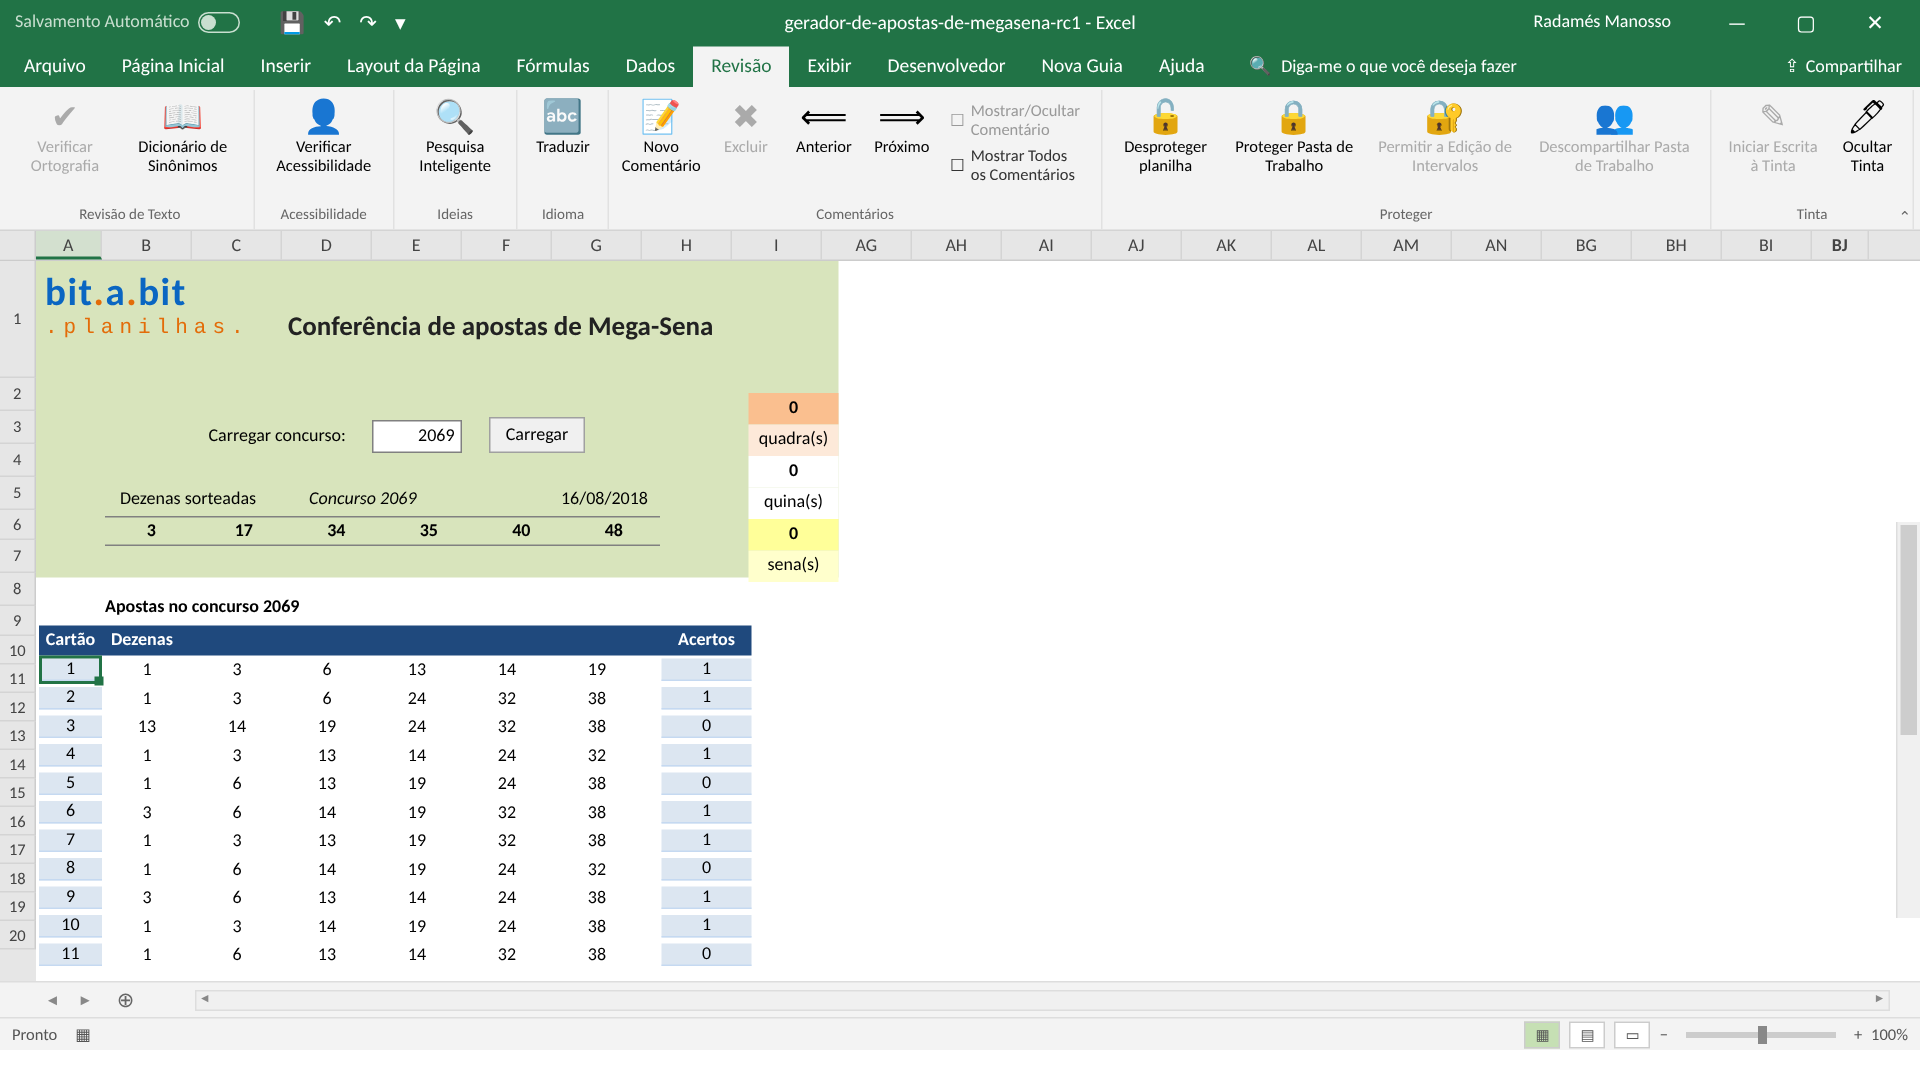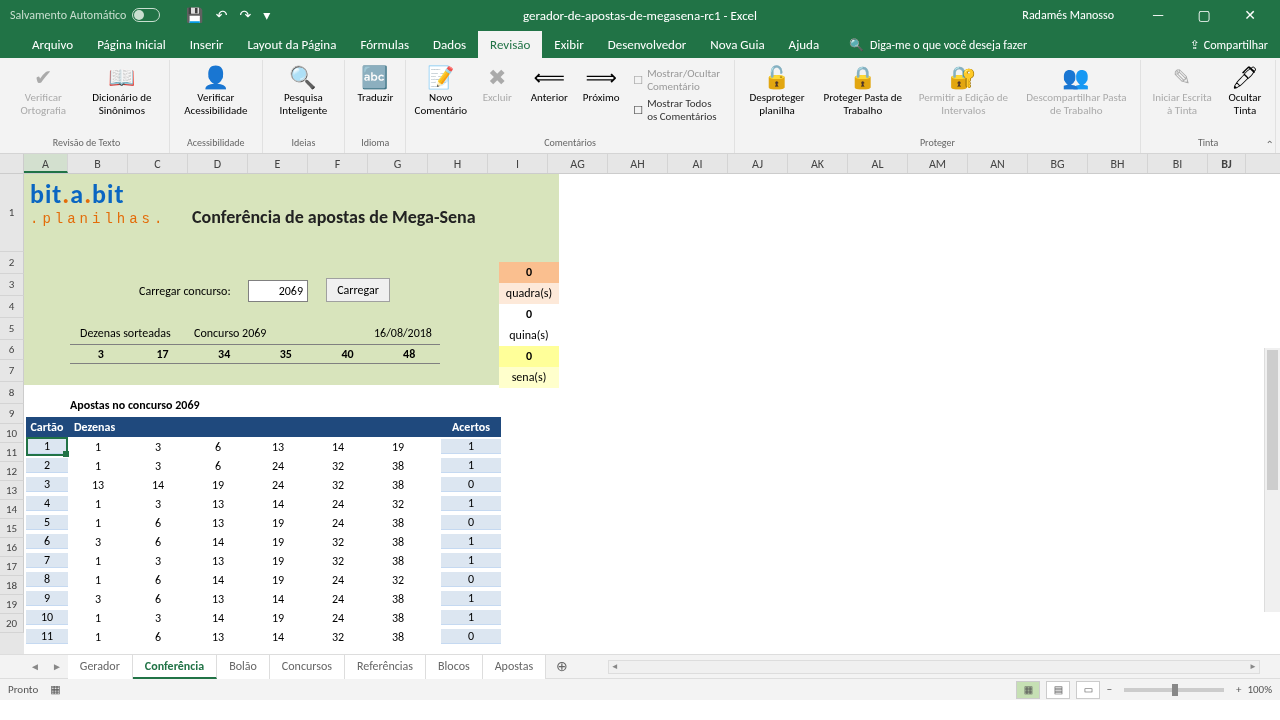--- a/index.html
+++ b/index.html
@@ -11,21 +11,21 @@
 .toggle { width: 28px; height: 14px; border: 1px solid #c9dfd0; border-radius: 8px; position: relative; }
 .toggle::after { content: ""; width: 10px; height: 10px; border-radius: 50%; background: #c9dfd0; position: absolute; left: 1px; top: 1px; }
 .qat { display: flex; gap: 12px; padding: 0 16px; align-items: center; }
 .qat-icon { color: #fff; font-size: 14px; cursor: pointer; }
 .title-center { position: absolute; left: 50%; transform: translateX(-50%); font-size: 13px; }
 .title-right { position: absolute; right: 8px; display: flex; align-items: center; gap: 2px; }
 .user-name { font-size: 12px; margin-right: 20px; }
 .win-btn { width: 44px; height: 30px; display: flex; align-items: center; justify-content: center; font-size: 14px; cursor: pointer; }
 
 
-.ribbon-tabs { background: #217346; height: 28px; display: flex; align-items: flex-end; padding-left: 20px; color: #fff; }
+.ribbon-tabs { background: #217346; height: 28px; display: flex; align-items: flex-end; padding-left: 4px; color: #fff; }
 .ribbon-tab { padding: 6px 12px; font-size: 13px; cursor: pointer; }
 .ribbon-tab.active { background: #f3f3f3; color: #217346; text-align: center; }
 .tell-me { margin-left: 12px; display: flex; align-items: center; gap: 6px; color: #fff; padding: 6px; }
 .share { margin-left: auto; padding: 6px 12px; display: flex; align-items: center; gap: 4px; }
 
 
 .ribbon-body { background: #f3f3f3; height: 96px; display: flex; border-bottom: 1px solid #d4d4d4; padding: 2px 4px 0; position: relative; }
 .rgroup { display: flex; flex-direction: column; align-items: center; padding: 2px 6px; border-right: 1px solid #e1e1e1; }
 .rgroup-content { display: flex; align-items: flex-start; flex: 1; gap: 4px; }
 .rgroup-label { font-size: 10px; color: #666; padding-bottom: 2px; white-space: nowrap; }
@@ -53,21 +53,21 @@
 .green-panel { position: absolute; left: 0; top: 0; width: 535px; height: 211px; background: #d8e4bc; }
 .logo-area { position: absolute; left: 6px; top: 4px; }
 .logo-bits { font-family: "Courier New", monospace; font-size: 26px; font-weight: bold; color: #0a66c2; letter-spacing: 1px; }
 .logo-dot { color: #e36c09; }
 .logo-sub { font-family: "Courier New", monospace; font-size: 14px; color: #e36c09; letter-spacing: 4px; }
 .page-title { position: absolute; left: 168px; top: 32px; font-size: 18px; font-weight: bold; color: #222; }
 .lbl-carregar { position: absolute; left: 115px; top: 110px; font-size: 12px; }
 .input-concurso { position: absolute; left: 224px; top: 106px; width: 60px; height: 22px; background: #fff; border: 1px solid #808080; text-align: right; padding: 2px 4px; font-size: 12px; }
 .btn-carregar { position: absolute; left: 302px; top: 104px; width: 64px; height: 24px; background: #f0f0f0; border: 1px solid #a0a0a0; font-size: 12px; cursor: pointer; }
 .dezenas-lbl { position: absolute; left: 56px; top: 152px; font-size: 12px; }
-.concurso-lbl { position: absolute; left: 170px; top: 152px; font-size: 12px; }
+.concurso-lbl { position: absolute; left: 182px; top: 152px; font-size: 12px; font-style: italic; }
 .data-lbl { position: absolute; left: 350px; top: 152px; font-size: 12px; }
 .drawn-row { position: absolute; left: 46px; top: 170px; width: 370px; border-top: 1px solid #808080; border-bottom: 1px solid #808080; display: flex; }
 .drawn-cell { flex: 1; text-align: center; font-size: 12px; font-weight: bold; padding: 2px 0; }
 
 .stats-box { position: absolute; left: 475px; top: 88px; width: 60px; text-align: center; }
 .stats-box .st { height: 21px; line-height: 21px; font-size: 12px; }
 .st-quadra0 { background: #fabf8f; font-weight: bold; }
 .st-quadra1 { background: #fde9d9; }
 .st-quina0 { background: #fff; font-weight: bold; }
 .st-quina1 { background: #fff; }
@@ -462,29 +462,20 @@
     <div class="cell-selector"></div>
   </div>
   <div class="vscroll">
       <div class="vscroll-thumb"></div>
     </div>
 </div>
 
 <div class="sheet-tabs">
   <span class="nav-arrow">◄</span>
   <span class="nav-arrow">►</span>
-  <div id="sheettabs" style="display:flex">
-      <div class="sheet-tab">Gerador</div>
-      <div class="sheet-tab active">Conferência</div>
-      <div class="sheet-tab">Bolão</div>
-      <div class="sheet-tab">Concursos</div>
-      <div class="sheet-tab">Referências</div>
-      <div class="sheet-tab">Blocos</div>
-      <div class="sheet-tab">Apostas</div>
-    </div>
   <span class="add-sheet">⊕</span>
   <div style="width:10px"></div>
   <div class="hscroll"></div>
 </div>
 
 <div class="status-bar">
   <span>Pronto</span>
   <span style="margin-left:12px">▦</span>
   <div class="status-right">
     <span class="view-btn active">▦</span>

